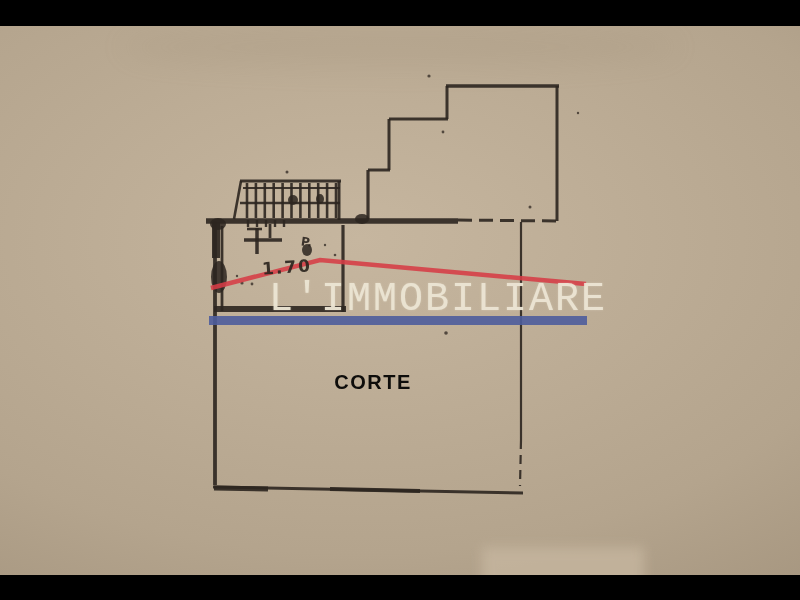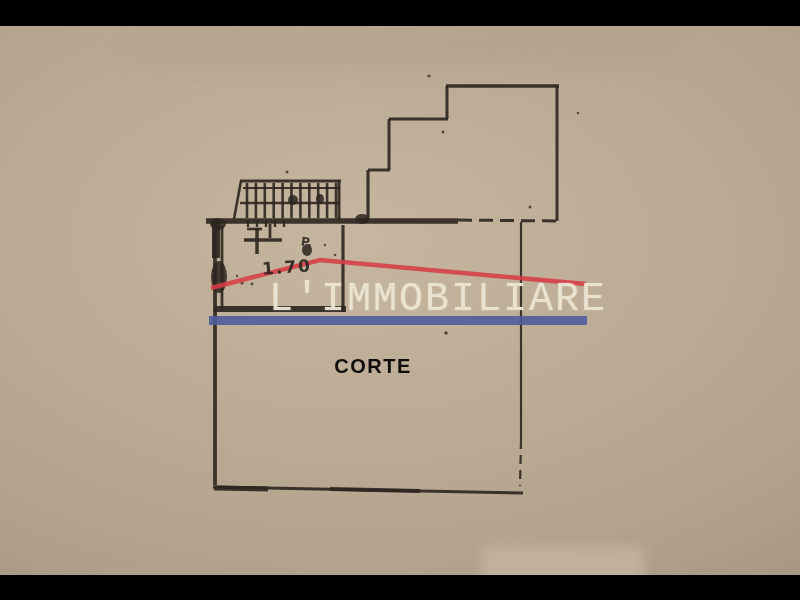--- a/index.html
+++ b/index.html
@@ -37,21 +37,21 @@
     margin-left:39px;
   }
   .wm-line2{
     position:absolute;left:404px;top:319px;transform:translateX(-50%);
     font-family:"Liberation Serif",serif;font-size:30px;line-height:1;
     letter-spacing:4px;white-space:nowrap;
     color:var(--wm-text,#ece5d4);opacity:.94;
     text-shadow:0 0 2px rgba(250,245,230,.3);
   }
   .corte{
-    position:absolute;left:373px;top:356px;transform:translateX(-50%);
+    position:absolute;left:373px;top:372px;transform:translateX(-50%);
     font-family:"Liberation Sans",sans-serif;font-weight:700;font-size:20px;
     letter-spacing:1.5px;line-height:1;white-space:nowrap;
     color:var(--label-ink,#0e0d0b);
   }
   .plan-annotation{
     position:absolute;left:262px;top:259px;transform:rotate(-4deg);
     font-family:"DejaVu Sans",sans-serif;font-weight:700;font-size:17px;
     letter-spacing:2px;line-height:1;color:var(--ink,#2d2620);opacity:.92;
   }
   .plan-annotation-mark{

